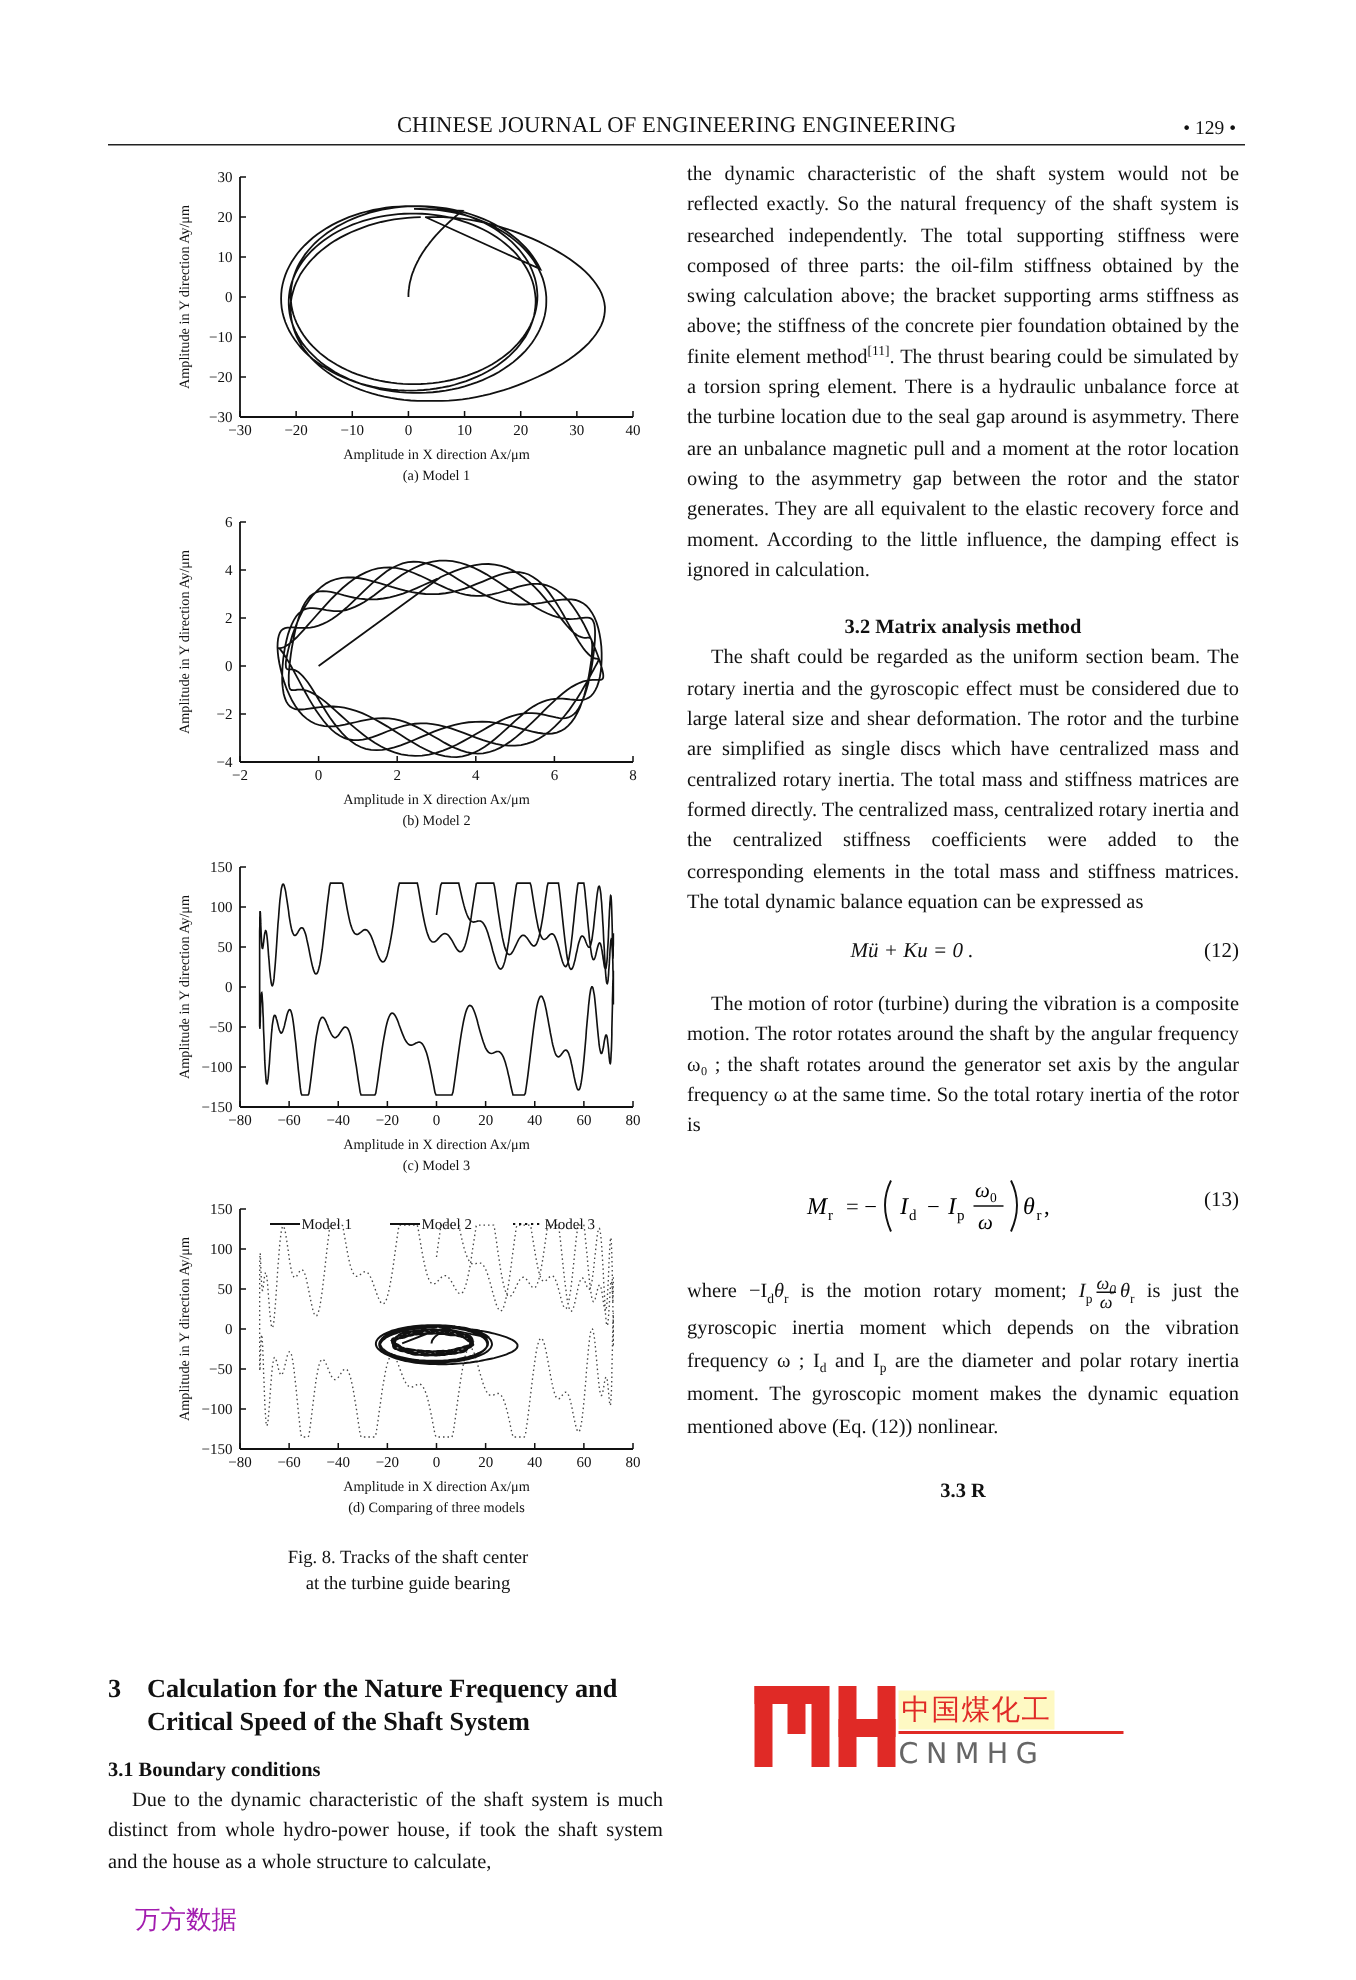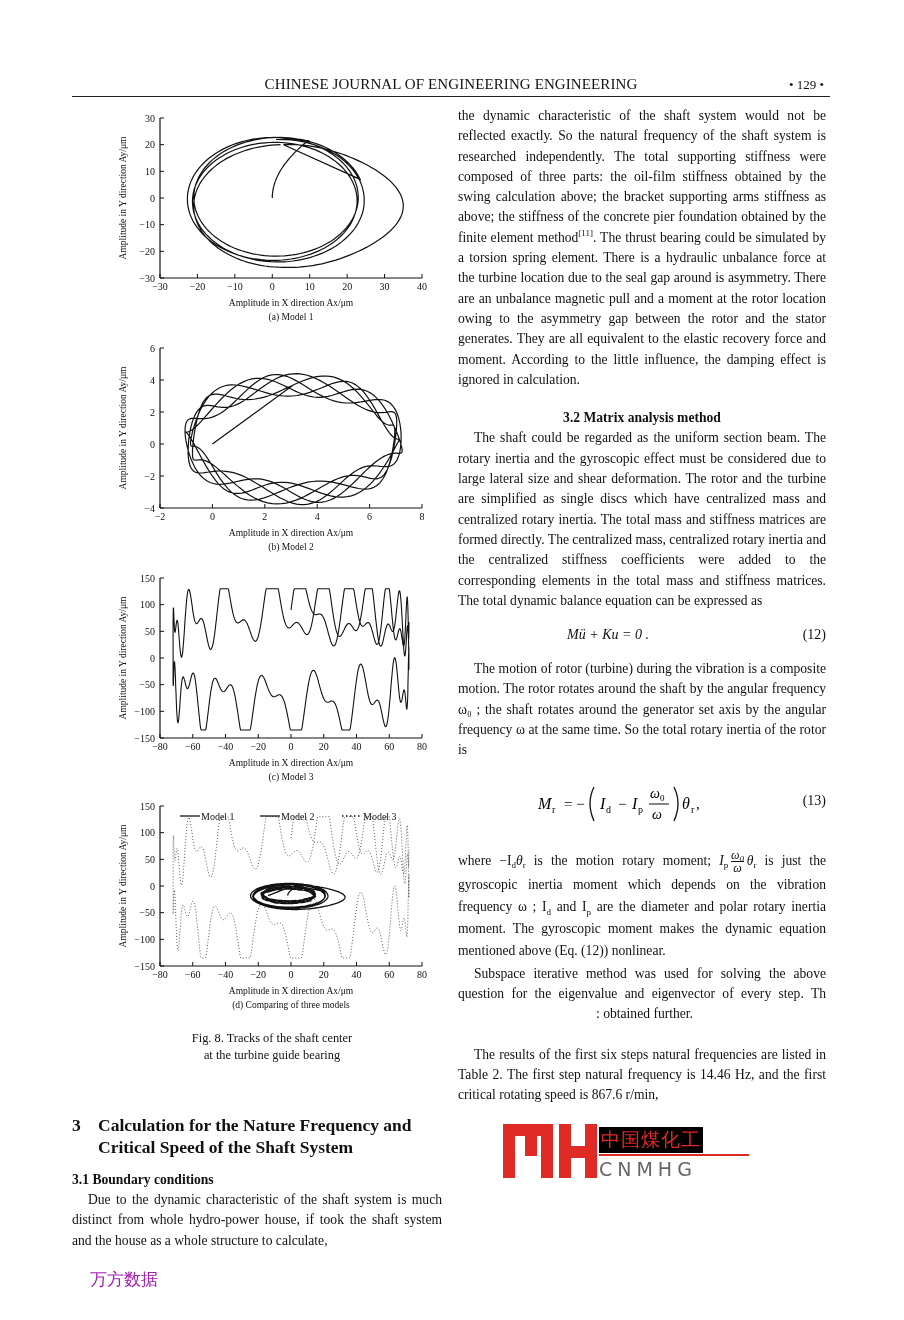--- a/index.html
+++ b/index.html
@@ -24,21 +24,21 @@
   .subsec { font-weight:bold; font-size:13.6px;text-align:center; }
   .sub31 { position:absolute; left:0; top:1062px; }
   .body-left { position:absolute; left:0; top:1080px; width:370px; font-size:13.6px; line-height:20.3px; text-align:justify; }
   .body-left p { margin:0; }
   .eq { position:relative; height:40px; }
   .eq .expr { position:absolute; left:0; width:300px; text-align:center; top:10px; font-style:italic; font-weight:normal; font-size:14px; }
   .eq .no { position:absolute; right:0; top:10px; font-size:14px; }
   .footer { position:absolute; left:90px; top:1268px; font-family:"DejaVu Sans", sans-serif; font-size:17px; color:#a21caf; }
   .watermark { position:absolute; left:503px; top:1124px; width:250px; height:56px; }
   .wm-block { position:absolute; background:#e02a26; }
-  .wm-cn { position:absolute; left:96px; top:3px; font-family:"DejaVu Sans", sans-serif; font-size:19px; color:#e02a26; background:#000000; padding:0 2px; letter-spacing:1px; }
+  .wm-cn { position:absolute; left:96px; top:3px; font-family:"DejaVu Sans", sans-serif; font-size:19px; color:#e02a26; background:#fef9c3; padding:0 2px; letter-spacing:1px; }
   .wm-line { position:absolute; left:96px; top:30px; width:150px; height:2px; background:#e02a26; }
   .wm-en { position:absolute; left:96px; top:34px; font-family:"DejaVu Sans", sans-serif; font-size:19px; color:#666; letter-spacing:5px; background:#fff; }
   i.v { font-style:italic; }
   sub, sup { font-size:9px; line-height:0; }
 </style>
 </head>
 <body>
 
 <div class="header">
   <div class="journal">CHINESE JOURNAL OF ENGINEERING ENGINEERING</div>
@@ -279,23 +279,22 @@
       <text x="163" y="40" font-family="Liberation Serif, serif" font-size="10">r</text>
       <text x="168" y="36" font-family="Liberation Serif, serif" font-size="15">,</text>
     </svg>
     <span class="no" style="top:30px">(13)</span>
   </div>
   <p style="line-height:22px">
     <span>where −I</span><sub>d</sub><i class="v">θ</i><sub>r</sub><span> is the motion rotary moment;</span>
     <i class="v">I</i><sub>p</sub> <span style="display:inline-block;vertical-align:middle;text-align:center;font-style:italic;font-size:12px;line-height:12px">ω<sub>0</sub><br><span style="border-top:1px solid #111;display:inline-block;padding:0 2px">ω</span></span> <i class="v">θ</i><sub>r</sub><span> is just the gyroscopic inertia moment which depends on the vibration frequency ω ; I</span><sub>d</sub><span> and I</span><sub>p</sub><span> are the diameter and polar rotary inertia moment. The gyroscopic moment makes the dynamic equation mentioned above (Eq. (12)) nonlinear.</span>
   </p>
   <div style="height:2px"></div>
-  <p class="indent"><span>Subspace iterative method was used for solving the above question for the eigenvalue and eigenvector of every step. Th</span><span style="display:inline-block;width:138px"></span><span>: obtained further.</span></p>
   <div style="height:20px"></div>
-  <p class="indent">The results of the first six steps natural frequencies are listed in Table 2. The first step natural frequency is 14.46 Hz, and the first critical rotating speed is 867.6 r/min,</p>
+  <p class="subsec">3.3   R</p>
 </div>
 
 <div class="watermark">
   <div class="wm-block" style="left:0;top:0;width:12px;height:54px"></div>
   <div class="wm-block" style="left:0;top:0;width:48px;height:12px"></div>
   <div class="wm-block" style="left:22px;top:0;width:12px;height:32px"></div>
   <div class="wm-block" style="left:38px;top:0;width:12px;height:54px"></div>
   <div class="wm-block" style="left:56px;top:0;width:12px;height:54px"></div>
   <div class="wm-block" style="left:56px;top:22px;width:38px;height:12px"></div>
   <div class="wm-block" style="left:82px;top:0;width:12px;height:54px"></div>

